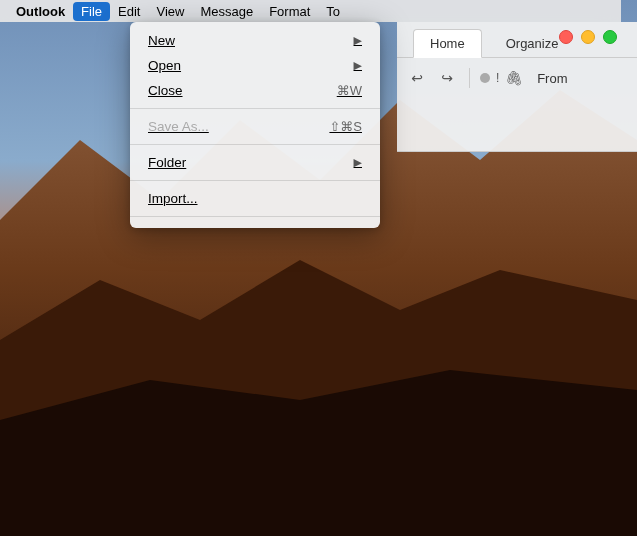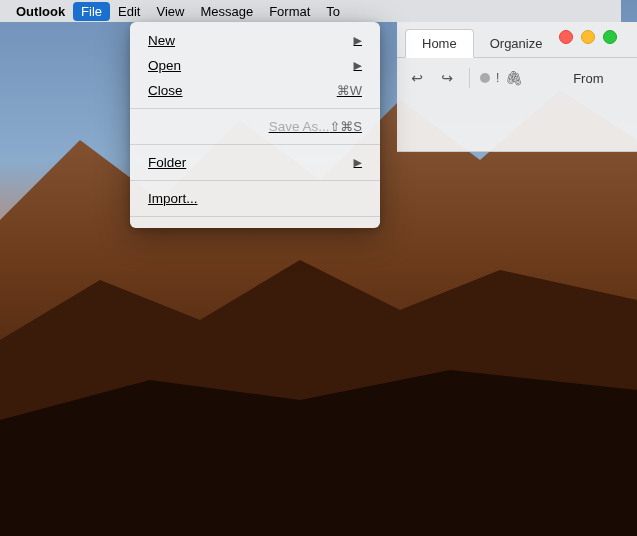--- a/index.html
+++ b/index.html
@@ -71,22 +71,23 @@
       height: 130px;
       background: rgba(240, 240, 240, 0.95);
       border-bottom: 1px solid #ccc;
       z-index: 50;
     }
 
     .ribbon-tabs {
       display: flex;
       height: 36px;
       align-items: flex-end;
-      padding: 0 8px;
+      padding: 0 16px;
       border-bottom: 1px solid #ccc;
+      gap: 8px;
     }
 
     .ribbon-tab {
       padding: 6px 16px;
       font-size: 13px;
       cursor: pointer;
       color: #333;
     }
 
     .ribbon-tab.active {
@@ -119,21 +120,20 @@
       width: 1px;
       height: 20px;
       background: #ccc;
       margin: 0 4px;
     }
 
     .from-label {
       font-size: 13px;
       color: #333;
       padding: 4px 8px;
-      margin-left: 36px;
     }
 
     .col-dot {
       width: 10px;
       height: 10px;
       border-radius: 50%;
       background: #aaa;
     }
 
     .col-icon {
@@ -188,21 +188,20 @@
       justify-content: space-between;
       padding: 5px 18px;
       cursor: pointer;
       color: #000;
       min-height: 24px;
     }
 
     .menu-item.disabled {
       color: #aaa;
       cursor: default;
-      justify-content: flex-end;
     }
 
     .menu-item-label {
       font-size: 13.5px;
     }
 
     .menu-shortcut {
       font-size: 13px;
       color: #666;
       display: flex;

